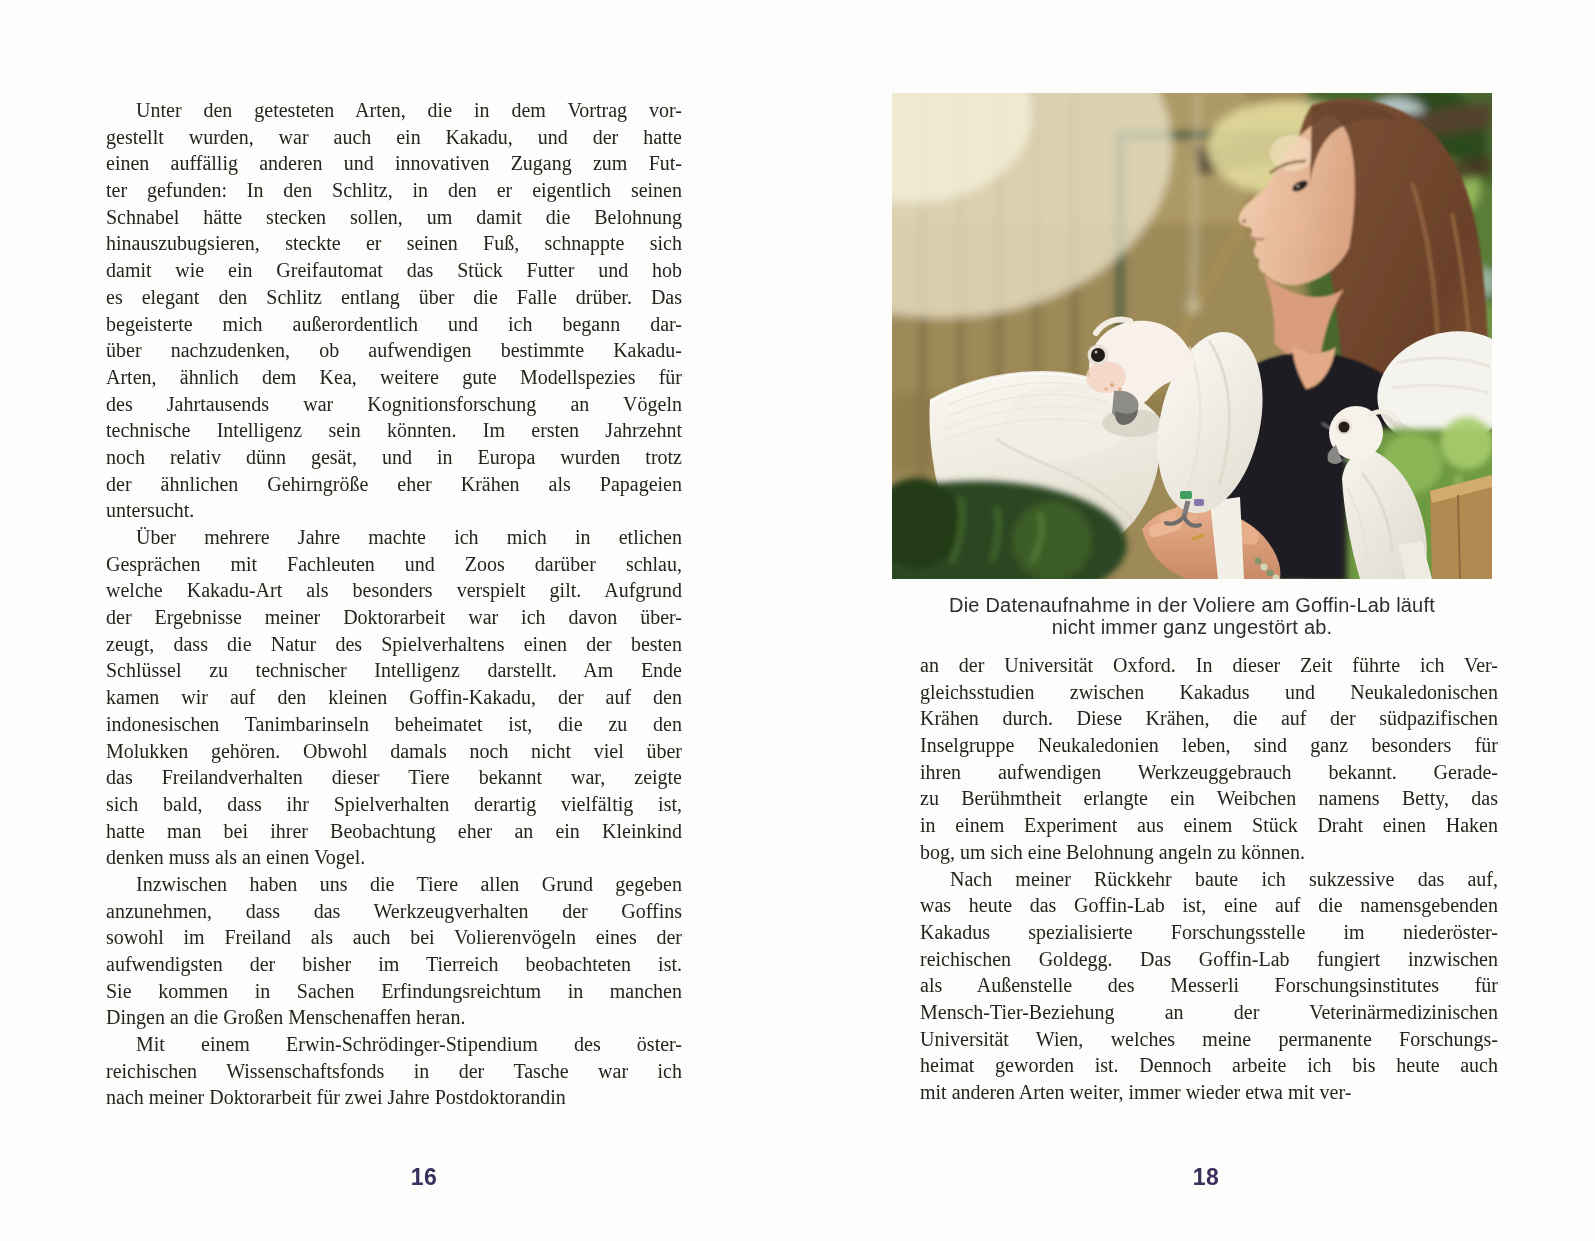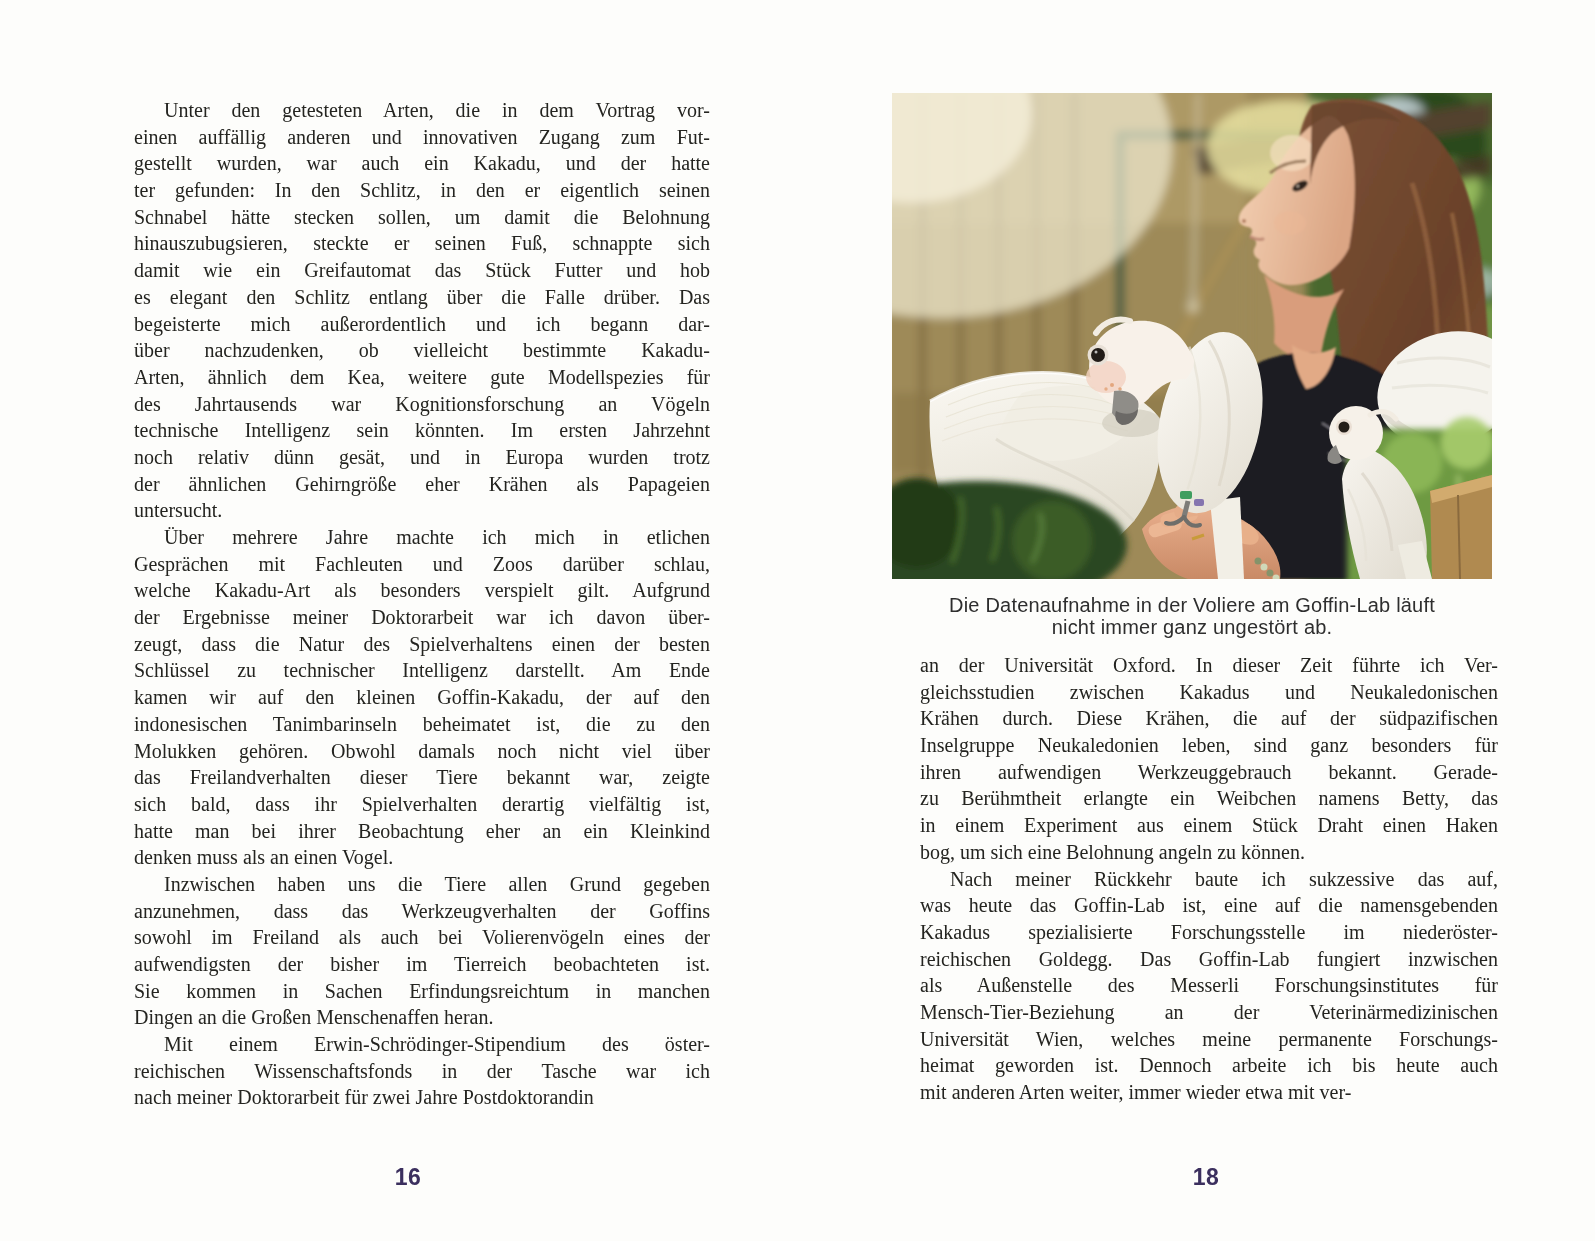--- a/index.html
+++ b/index.html
@@ -2,61 +2,61 @@
 <html style="--page-background: #fdfdfb; --body-text: #242420; --page-number: #3b2f5e; --caption-text: #2e2e2e;"><head>
 <meta charset="utf-8">
 <style>
   html,body{margin:0;padding:0;}
   body{
     width:1595px;height:1241px;position:relative;overflow:hidden;
     background:var(--page-background,#fdfdfb);
     font-family:"Liberation Serif",serif;
   }
   .textblock{position:absolute;color:var(--body-text,#242420);font-size:20px;line-height:26.7px;}
-  #left-text{left:106px;top:97px;width:576px;margin-left:28px;}
+  #left-text{left:106px;top:97px;width:576px;}
   #right-text{left:892px;top:652px;width:578px;margin-left:28px;}
   .para{margin:0;}
   .line{text-align:justify;text-align-last:justify;height:26.7px;overflow:hidden;white-space:normal;}
   .line.last{text-align-last:left;}
   .line.indent{text-indent:30px;}
   .pagenum{
     position:absolute;top:1164px;width:64px;text-align:center;
     font-family:"Liberation Sans",sans-serif;font-weight:700;font-size:23px;
     color:var(--page-number,#3b2f5e);letter-spacing:.5px;
   }
-  #pagenum-left{left:376px;}
+  #pagenum-left{left:392px;}
   #pagenum-right{left:1174px;}
   .photo{
     position:absolute;left:892px;top:93px;width:600px;height:486px;
     overflow:hidden;background:#9e8a58;
   }
   .photo svg{display:block;width:600px;height:486px;}
   .caption{
     position:absolute;left:892px;top:594px;width:600px;text-align:center;
     font-family:"Liberation Sans",sans-serif;font-size:20px;line-height:22px;
     color:var(--caption-text,#2e2e2e);letter-spacing:.2px;
   }
 </style>
 </head>
 <body>
 
 <div class="spread">
 
   <div id="left-text" class="textblock">
       <div class="para">
         <div class="line indent">Unter den getesteten Arten, die in dem Vortrag vor-</div>
+        <div class="line">gestellt wurden, war auch ein Kakadu, und der hatte</div>
         <div class="line">einen auffällig anderen und innovativen Zugang zum Fut-</div>
-        <div class="line">gestellt wurden, war auch ein Kakadu, und der hatte</div>
         <div class="line">ter gefunden: In den Schlitz, in den er eigentlich seinen</div>
         <div class="line">Schnabel hätte stecken sollen, um damit die Belohnung</div>
         <div class="line">hinauszubugsieren, steckte er seinen Fuß, schnappte sich</div>
         <div class="line">damit wie ein Greifautomat das Stück Futter und hob</div>
         <div class="line">es elegant den Schlitz entlang über die Falle drüber. Das</div>
         <div class="line">begeisterte mich außerordentlich und ich begann dar-</div>
-        <div class="line">über nachzudenken, ob vielleicht bestimmte Kakadu-</div>
+        <div class="line">über nachzudenken, ob aufwendigen bestimmte Kakadu-</div>
         <div class="line">Arten, ähnlich dem Kea, weitere gute Modellspezies für</div>
         <div class="line">des Jahrtausends war Kognitionsforschung an Vögeln</div>
         <div class="line">technische Intelligenz sein könnten. Im ersten Jahrzehnt</div>
         <div class="line">noch relativ dünn gesät, und in Europa wurden trotz</div>
         <div class="line">der ähnlichen Gehirngröße eher Krähen als Papageien</div>
         <div class="line last">untersucht.</div>
       </div>
       <div class="para">
         <div class="line indent">Über mehrere Jahre machte ich mich in etlichen</div>
         <div class="line">Gesprächen mit Fachleuten und Zoos darüber schlau,</div>

